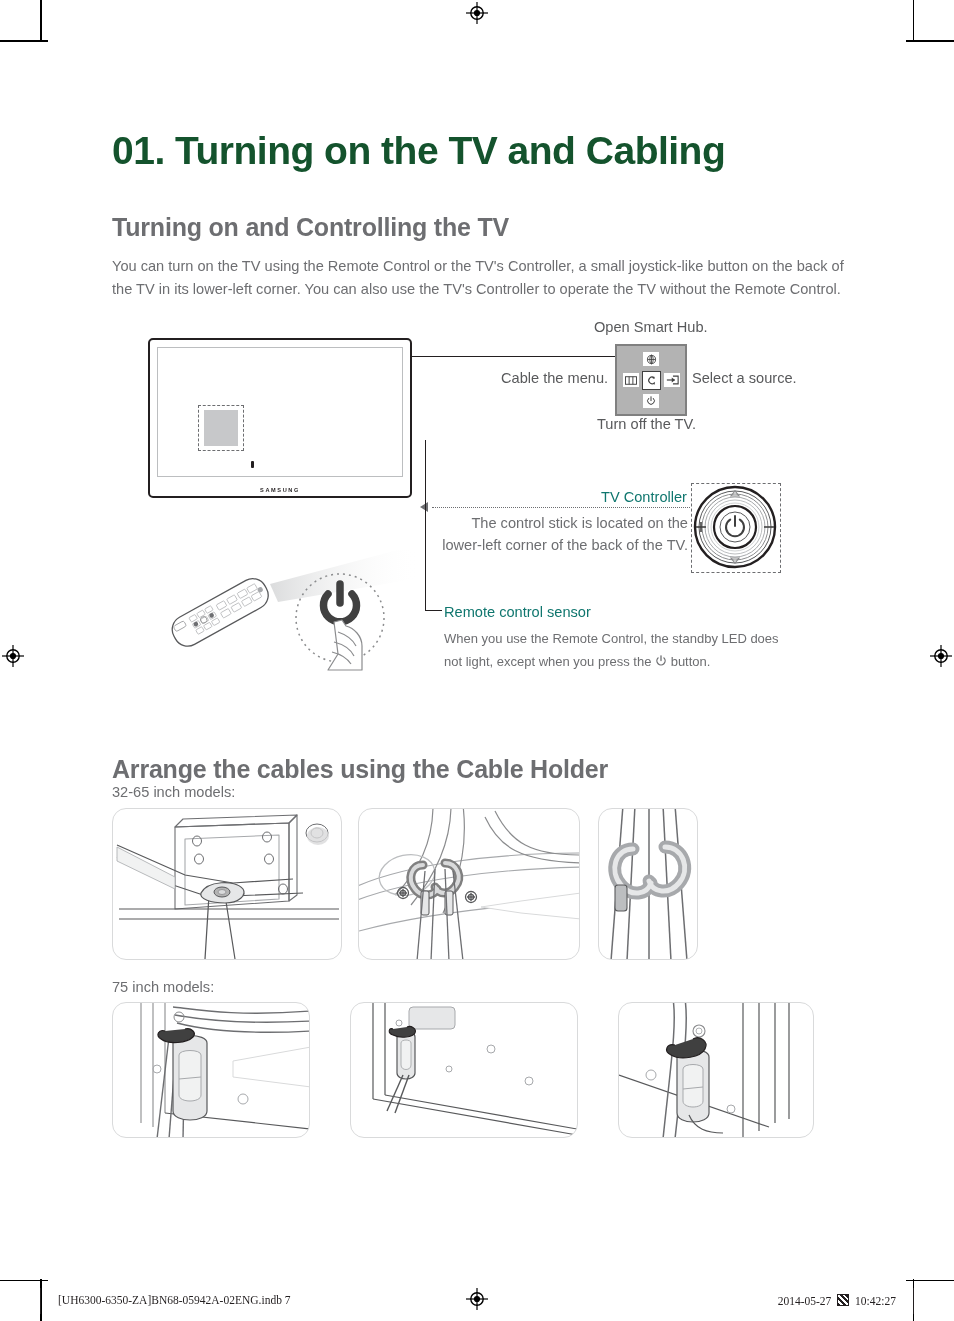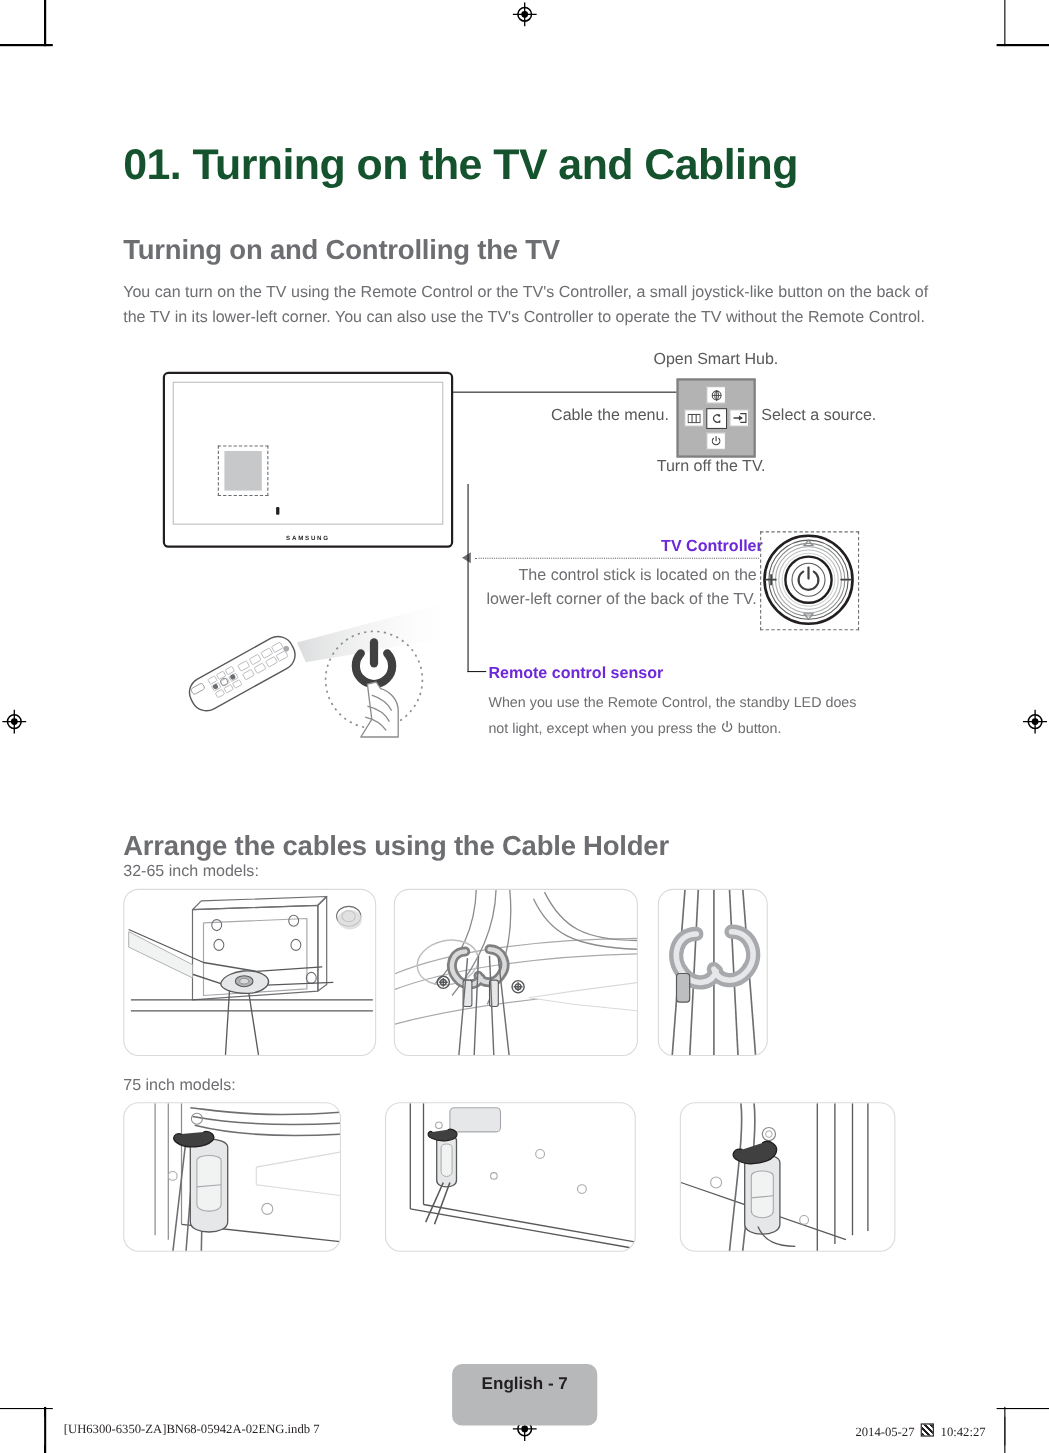--- a/index.html
+++ b/index.html
@@ -82,21 +82,21 @@
     left: 0; top: 310px;
     width: 904px; height: 400px;
   }
 
   .callout {
     position: absolute;
     font-size: 14.6px;
     color: #58595b;
     white-space: nowrap;
   }
-  .callout.bold { font-weight: 700; color: #6d28d9; }
+  .callout.bold { font-weight: 400; color: #0f766e; }
 
   .co-smarthub { left: 594px; top: 9px; }
   .co-menu     { left: 501px; top: 60px; }
   .co-source   { left: 692px; top: 60px; }
   .co-off      { left: 597px; top: 92px; margin-top: 14px; }
 
   
   .joy {
     position: absolute;
     left: 615px; top: 34px;
@@ -666,21 +666,20 @@
           <path d="M0 6 C0 -4 32 -4 32 6 L32 62 C32 74 0 74 0 62 Z" fill="#e6e7e8" stroke="#58595b" stroke-width="1.2"></path>
           <path d="M6 18 C6 12 26 12 26 18 L26 50 C26 58 6 58 6 50 Z" fill="#f1f2f2" stroke="#a7a9ac" stroke-width="1"></path>
           <path d="M6 38 L26 36" fill="none" stroke="#a7a9ac" stroke-width="1"></path>
         </g>
         <path d="M56 42 C48 40 44 48 52 52 C62 58 82 54 86 46 C90 38 80 32 74 36" fill="#404040" stroke="#231f20" stroke-width="1.2"></path>
         <path d="M70 112 C76 126 88 130 104 130" fill="none" stroke="#58595b" stroke-width="1.2"></path>
       </svg>
     </div>
   </div>
 
-  <div class="pagebadge">English - 7</div>
 
   <div class="foot-bar" style="left:40px;"></div>
   <div class="foot-bar" style="right:40px;"></div>
 
   <div class="foot-txt foot-left">[UH6300-6350-ZA]BN68-05942A-02ENG.indb   7</div>
 
   <div class="foot-txt foot-right">
     <span>2014-05-27</span>
     <span class="foot-glyph"></span>
     <span>10:42:27</span>

